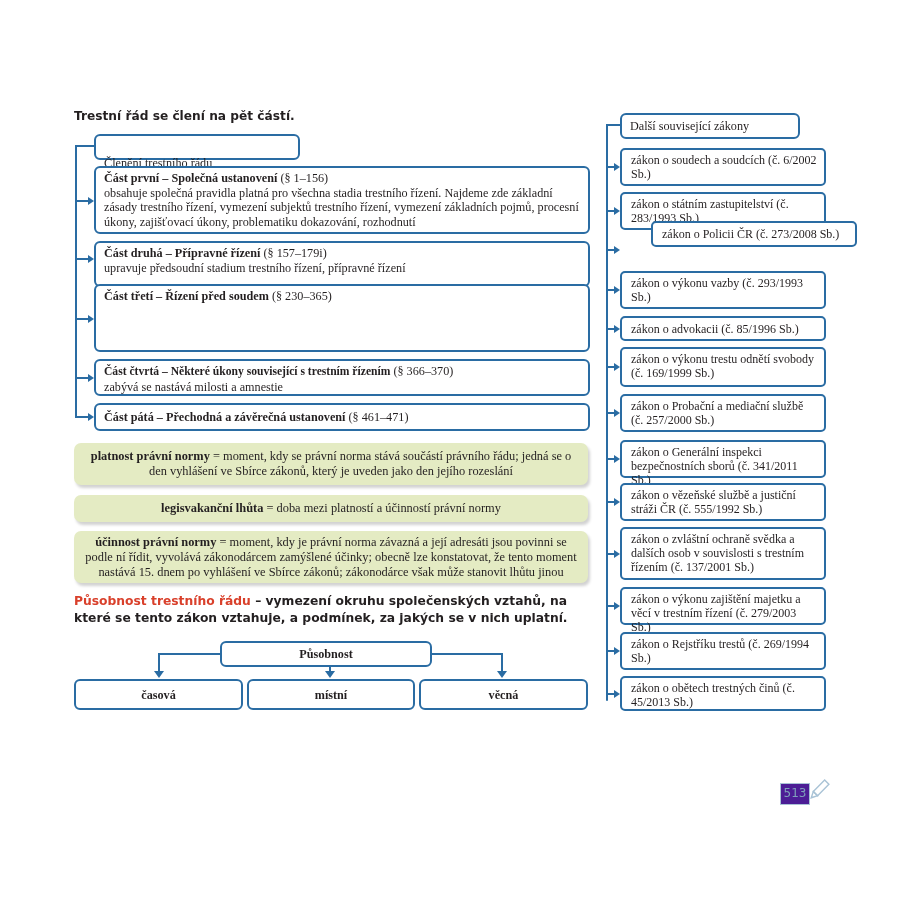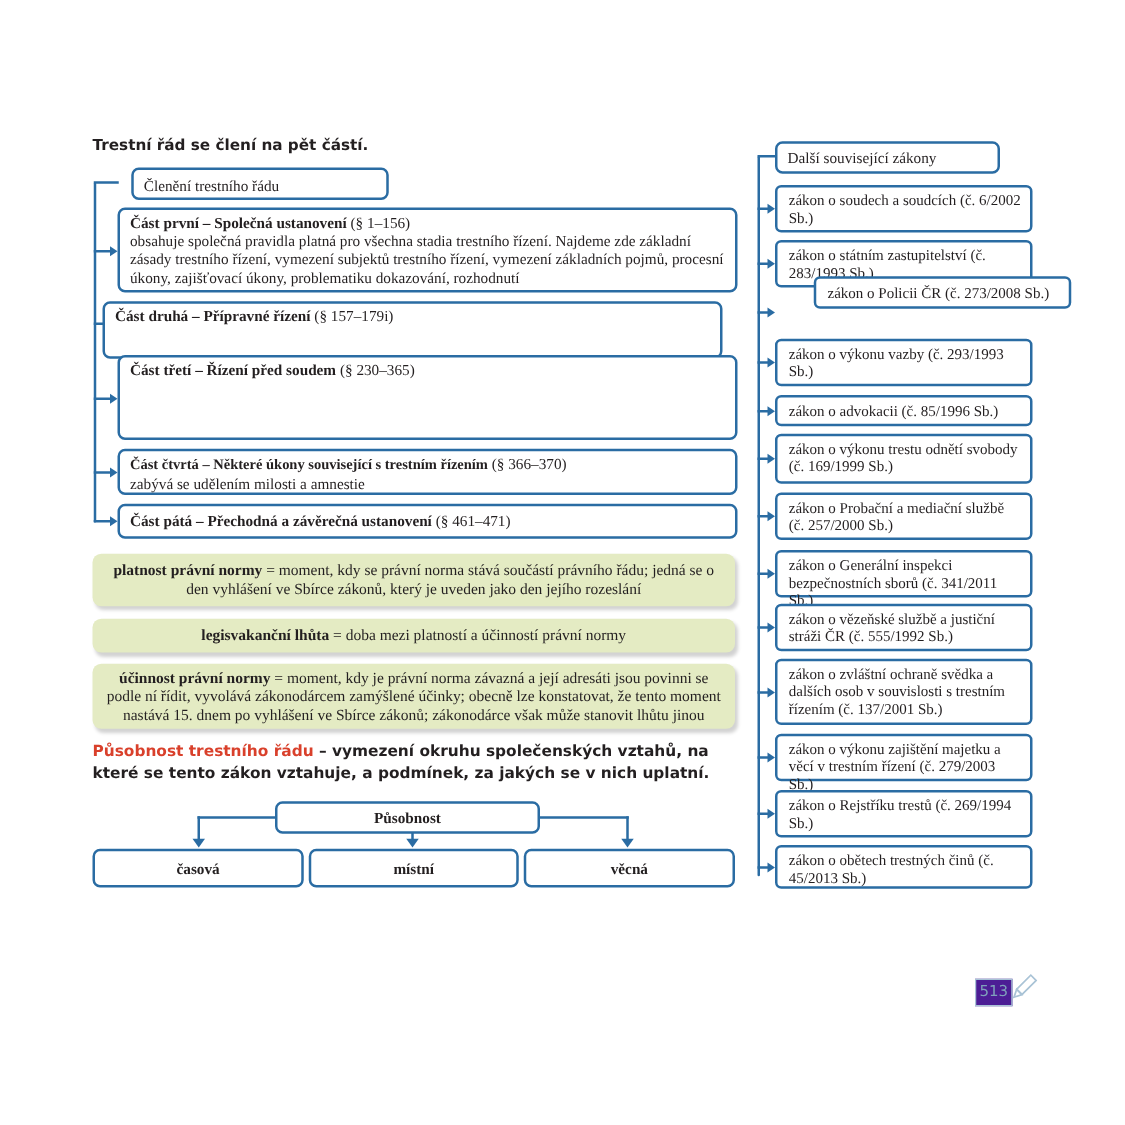--- a/index.html
+++ b/index.html
@@ -54,52 +54,53 @@
   }
 </style>
 </head>
 <body>
 
 <div class="heading" style="left:74px; top:109px;">Trestní řád se člení na pět částí.</div>
 
 <div class="line" style="left:75px; top:146px; width:2px; height:272px; border-radius:2px;"></div>
 <div class="line" style="left:75px; top:145px; width:20px; height:2px;"></div>
 
-<div class="box" style="left:94px; top:134px; width:206px; height:26px; padding-top:6px;margin-left:11px;">
+<div class="box" style="left:94px; top:134px; width:206px; height:26px; padding-top:20px;">
   <span>Členění trestního řádu</span>
 </div>
 
 <div class="line" style="left:75px; top:200px; width:14px; height:2px;"></div>
 <div class="arrow" style="left:88px; top:197px;"></div>
 <div class="box" style="left:94px; top:166px; width:496px; height:68px;">
   <span class="t">Část první – Společná ustanovení</span>
   <span>(§ 1–156)</span><br>
   <span>obsahuje společná pravidla platná pro všechna stadia trestního řízení. Najdeme zde základní zásady trestního řízení, vymezení subjektů trestního řízení, vymezení základních pojmů, procesní úkony, zajišťovací úkony, problematiku dokazování, rozhodnutí</span>
 </div>
 
 <div class="line" style="left:75px; top:258px; width:14px; height:2px;"></div>
 <div class="arrow" style="left:88px; top:255px;"></div>
-<div class="box" style="left:82px; top:241px; width:496px; height:46px;">
+<div class="box" style="left:94px; top:241px; width:496px; height:46px;">
   <span class="t">Část druhá – Přípravné řízení</span>
   <span>(§ 157–179i)</span><br>
+  <span>upravuje předsoudní stadium trestního řízení, přípravné řízení</span>
 </div>
 
 <div class="line" style="left:75px; top:318px; width:14px; height:2px;"></div>
 <div class="arrow" style="left:88px; top:315px;"></div>
 <div class="box" style="left:94px; top:284px; width:496px; height:68px;">
   <span class="t">Část třetí – Řízení před soudem</span>
   <span>(§ 230–365)</span><br>
 </div>
 
 <div class="line" style="left:75px; top:377px; width:14px; height:2px;"></div>
 <div class="arrow" style="left:88px; top:374px;"></div>
 <div class="box" style="left:94px; top:359px; width:496px; height:37px;">
   <span class="t" style="font-size:11.6px;">Část čtvrtá – Některé úkony související s trestním řízením</span>
   <span>(§ 366–370)</span><br>
-  <span>zabývá se udělením milosti a amnestie</span>
+  <span>zabývá se nastává milosti a amnestie</span>
 </div>
 
 <div class="line" style="left:75px; top:416px; width:14px; height:2px;"></div>
 <div class="arrow" style="left:88px; top:413px;"></div>
 <div class="box" style="left:94px; top:403px; width:496px; height:28px; padding-top:5px;">
   <span class="t">Část pátá – Přechodná a závěrečná ustanovení</span>
   <span>(§ 461–471)</span>
 </div>
 
 <div class="green" style="left:74px; top:443px; width:514px; height:42px;">

